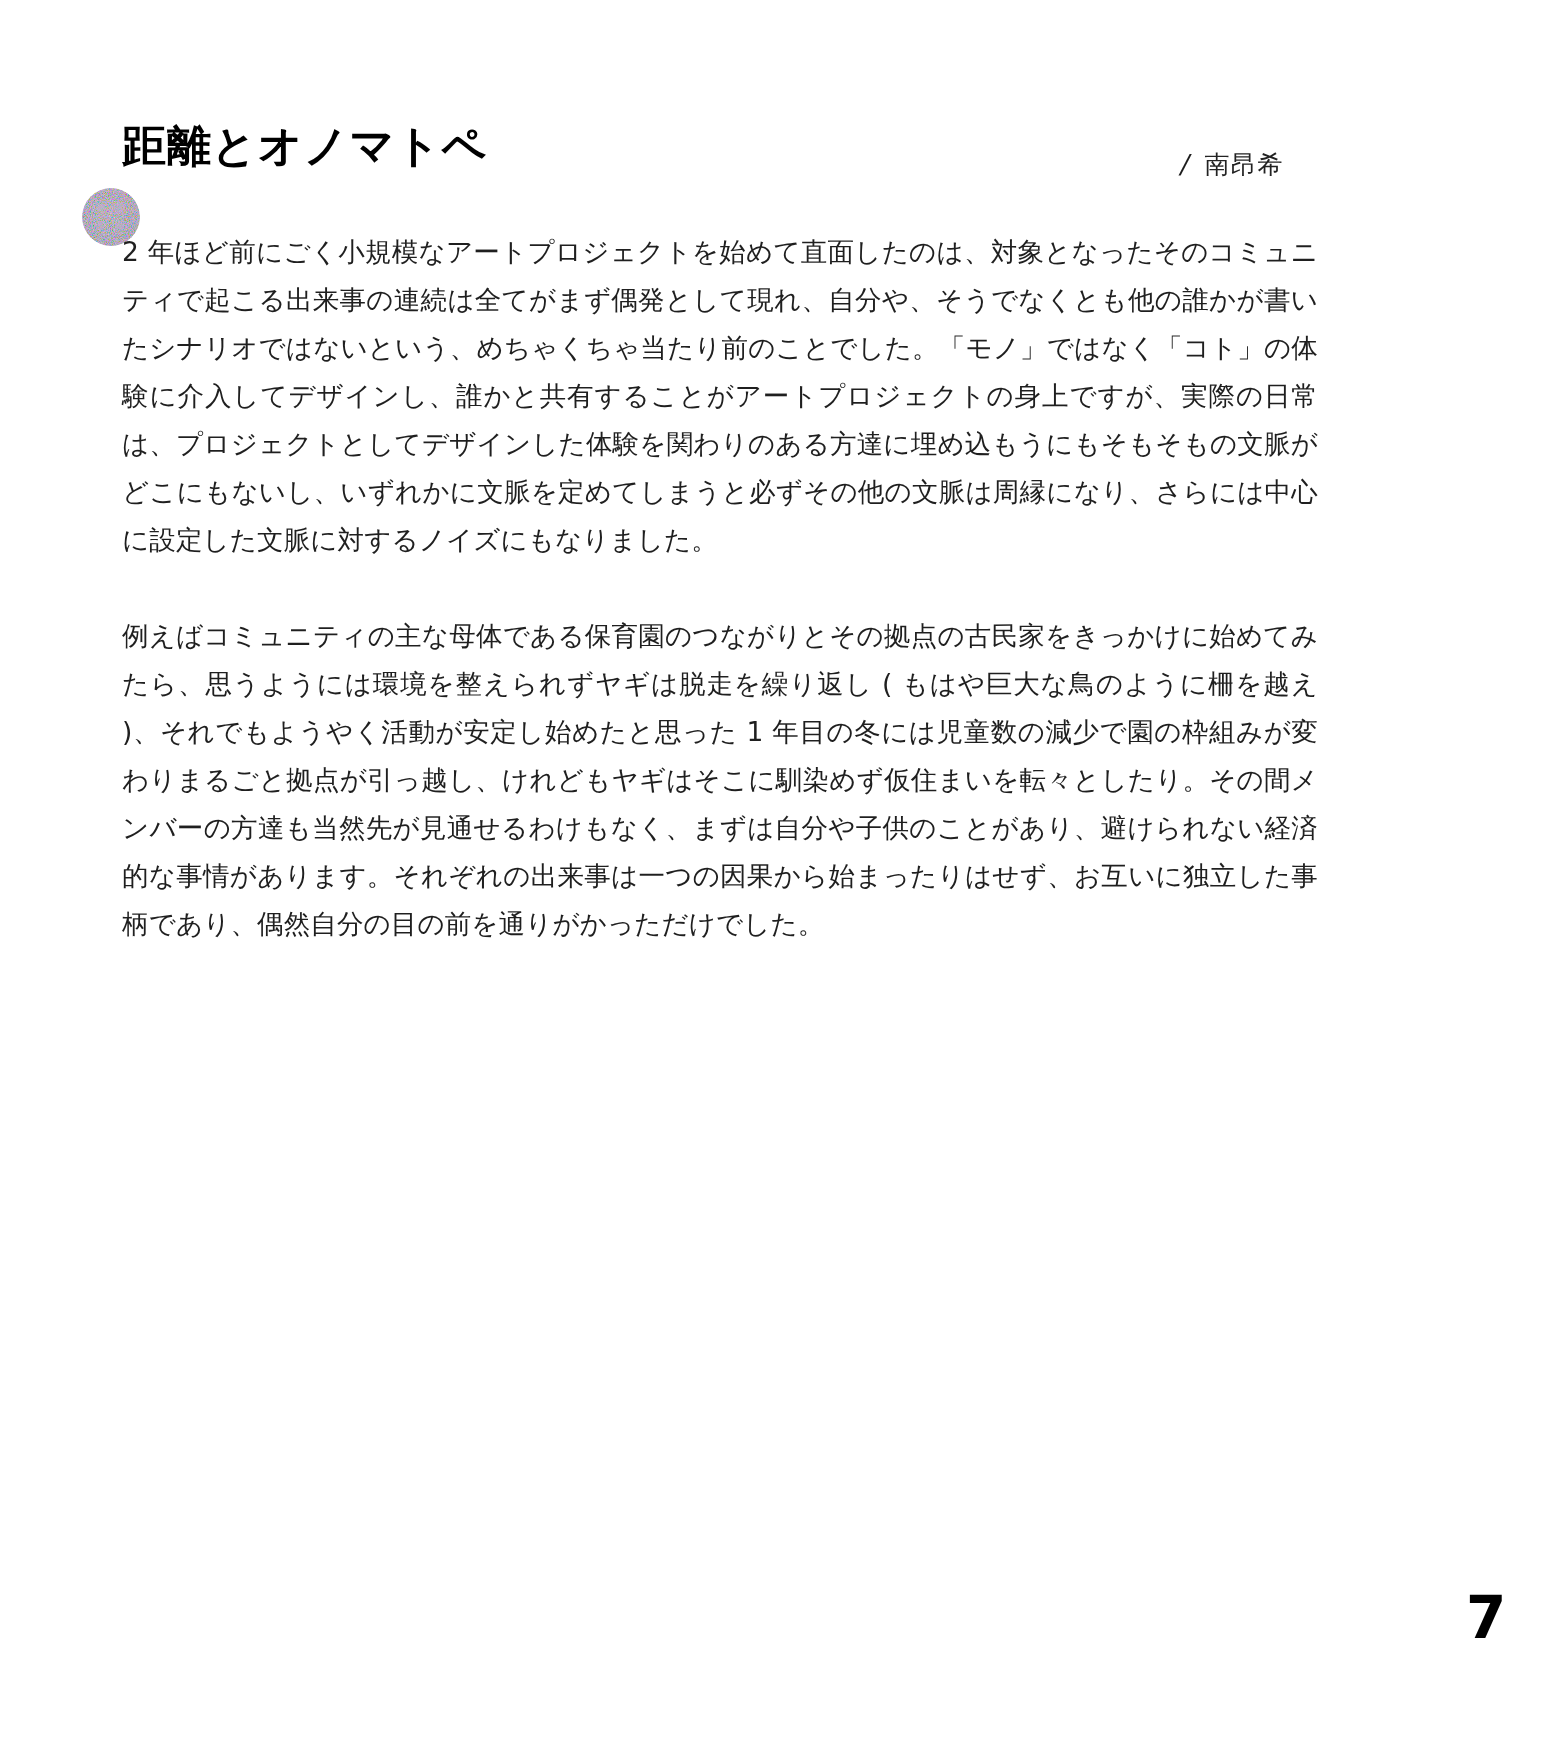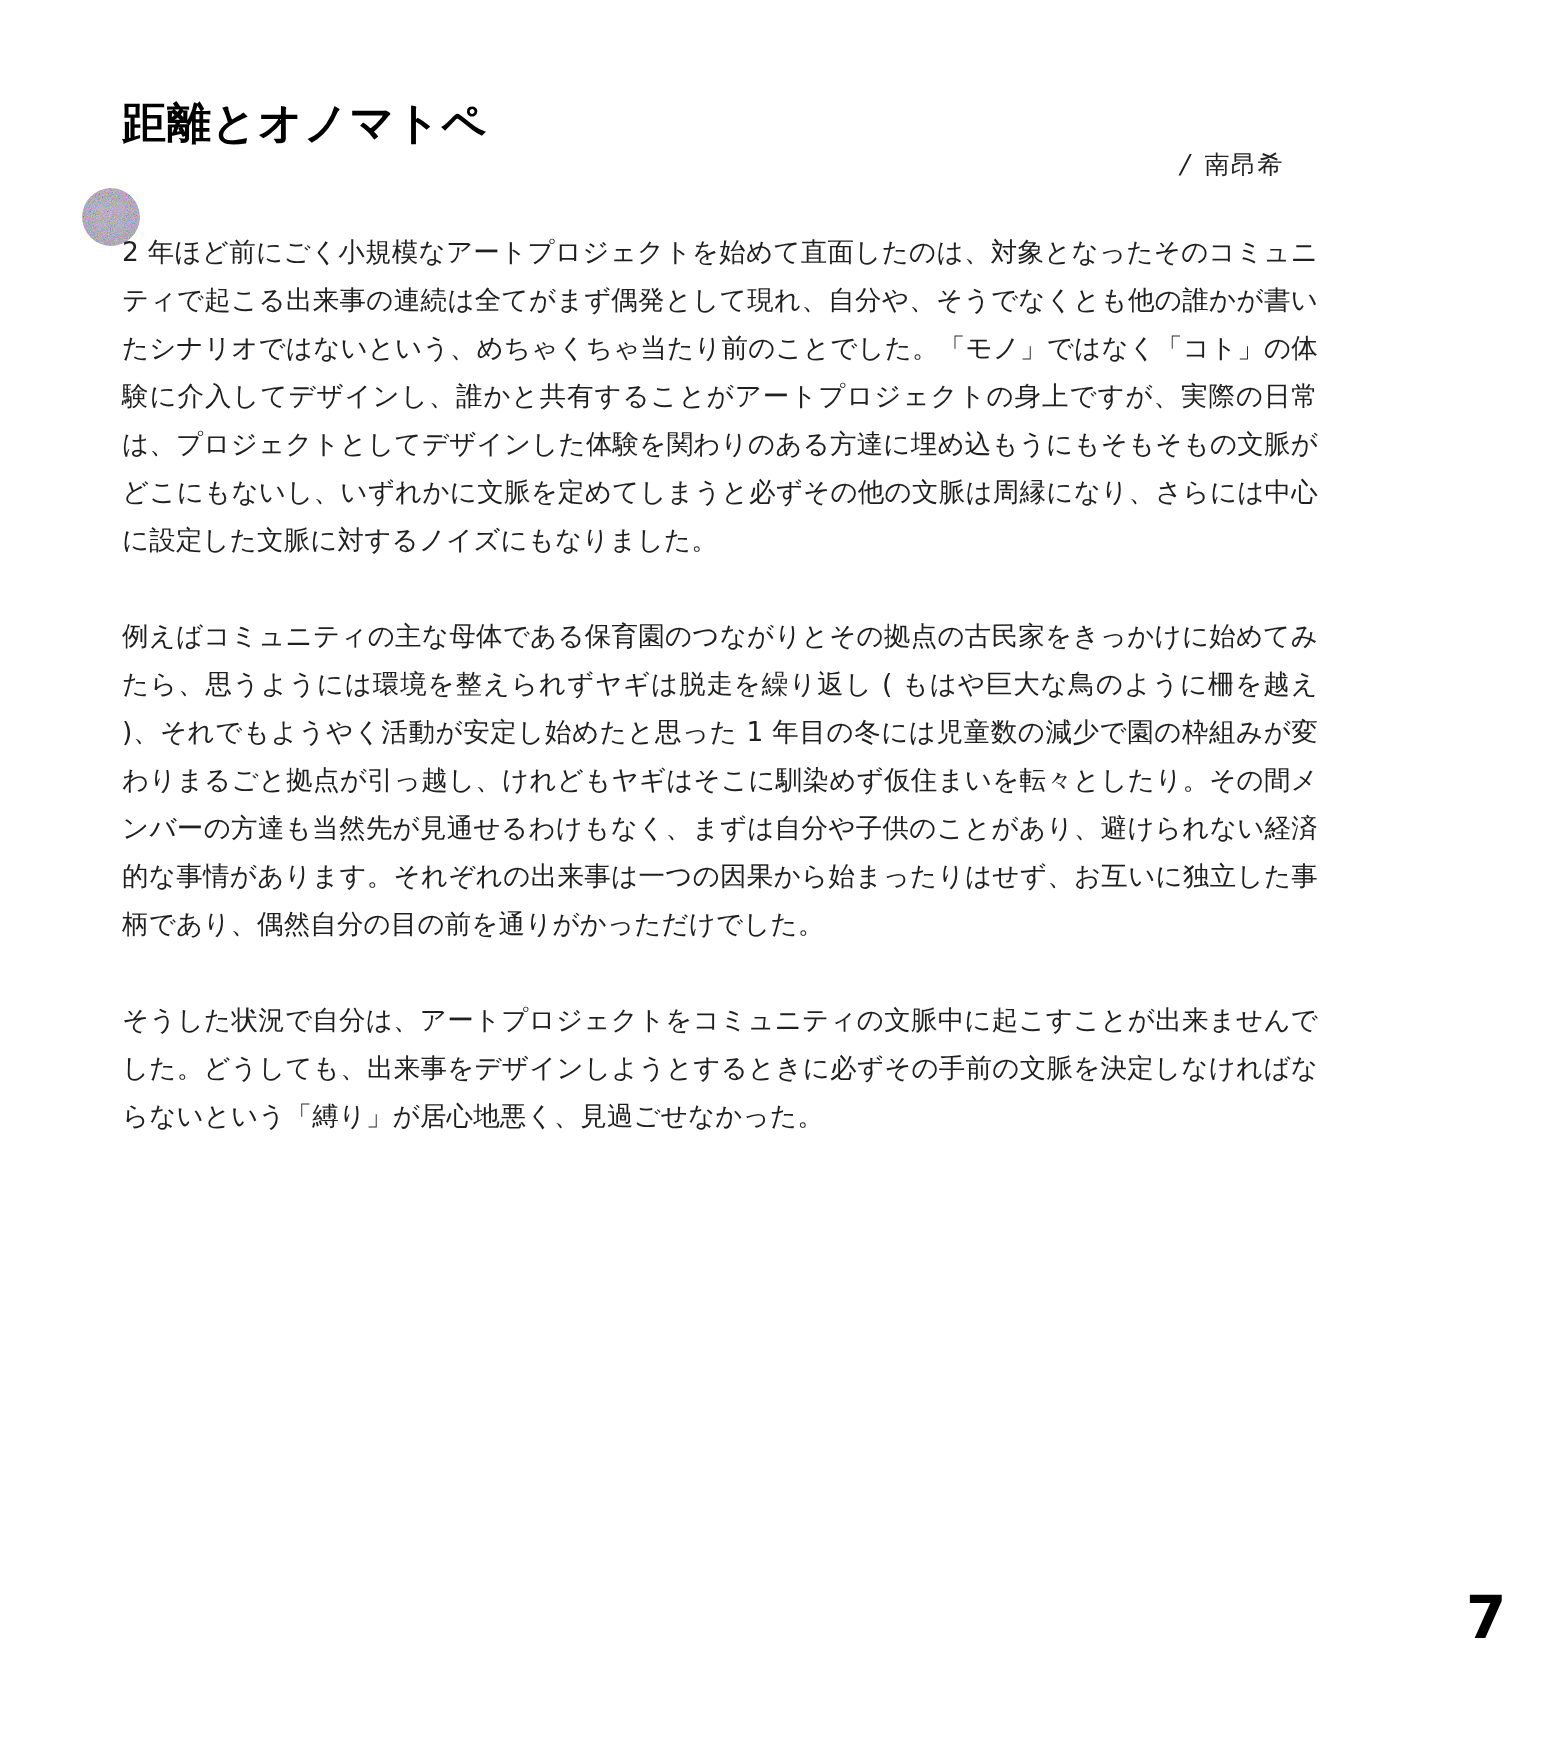--- a/index.html
+++ b/index.html
@@ -21,21 +21,21 @@
     height: 1755px;
     background: #ffffff;
     overflow: hidden;
     box-sizing: border-box;
   }
 
   
   .page-title {
     position: absolute;
     left: 122px;
-    top: 61px;
+    top: 84px;
     font-size: 44px;
     font-weight: 700;
     letter-spacing: 0.02em;
     line-height: 1.2;
     color: #000000;
     white-space: nowrap;
     margin-top: 36px;
   }
 
   
@@ -149,21 +149,20 @@
 
     <p class="para">
       <span class="sub-line">2 年ほど前にごく小規模なアートプロジェクトを始めて直面したのは、対象となったそのコミュニティで起こる出来事の連続は全てがまず偶発として現れ、自分や、そうでなくとも他の誰かが書いたシナリオではないという、めちゃくちゃ当たり前のことでした。「モノ」ではなく「コト」の体験に介入してデザインし、誰かと共有することがアートプロジェクトの身上ですが、実際の日常は、プロジェクトとしてデザインした体験を関わりのある方達に埋め込もうにもそもそもの文脈がどこにもないし、いずれかに文脈を定めてしまうと必ずその他の文脈は周縁になり、さらには中心に設定した文脈に対するノイズにもなりました。</span>
     </p>
 
     <p class="para">
       <span class="sub-line">例えばコミュニティの主な母体である保育園のつながりとその拠点の古民家をきっかけに始めてみたら、思うようには環境を整えられずヤギは脱走を繰り返し ( もはや巨大な鳥のように柵を越え )、それでもようやく活動が安定し始めたと思った 1 年目の冬には児童数の減少で園の枠組みが変わりまるごと拠点が引っ越し、けれどもヤギはそこに馴染めず仮住まいを転々としたり。その間メンバーの方達も当然先が見通せるわけもなく、まずは自分や子供のことがあり、避けられない経済的な事情があります。それぞれの出来事は一つの因果から始まったりはせず、お互いに独立した事柄であり、偶然自分の目の前を通りがかっただけでした。</span>
     </p>
 
     <p class="para">
-      <span class="sub-line">そうした状況で自分は、アートプロジェクトをコミュニティの文脈中に起こすことが出来ませんでした。どうしても、出来事をデザインしようとするときに必ずその手前の文脈を決定しなければならないという「縛り」が居心地悪く、見過ごせなかった。</span>
     </p>
 
 
   </div>
 
   <div class="page-number">7</div>
 
 </div>
 
 </body></html>

